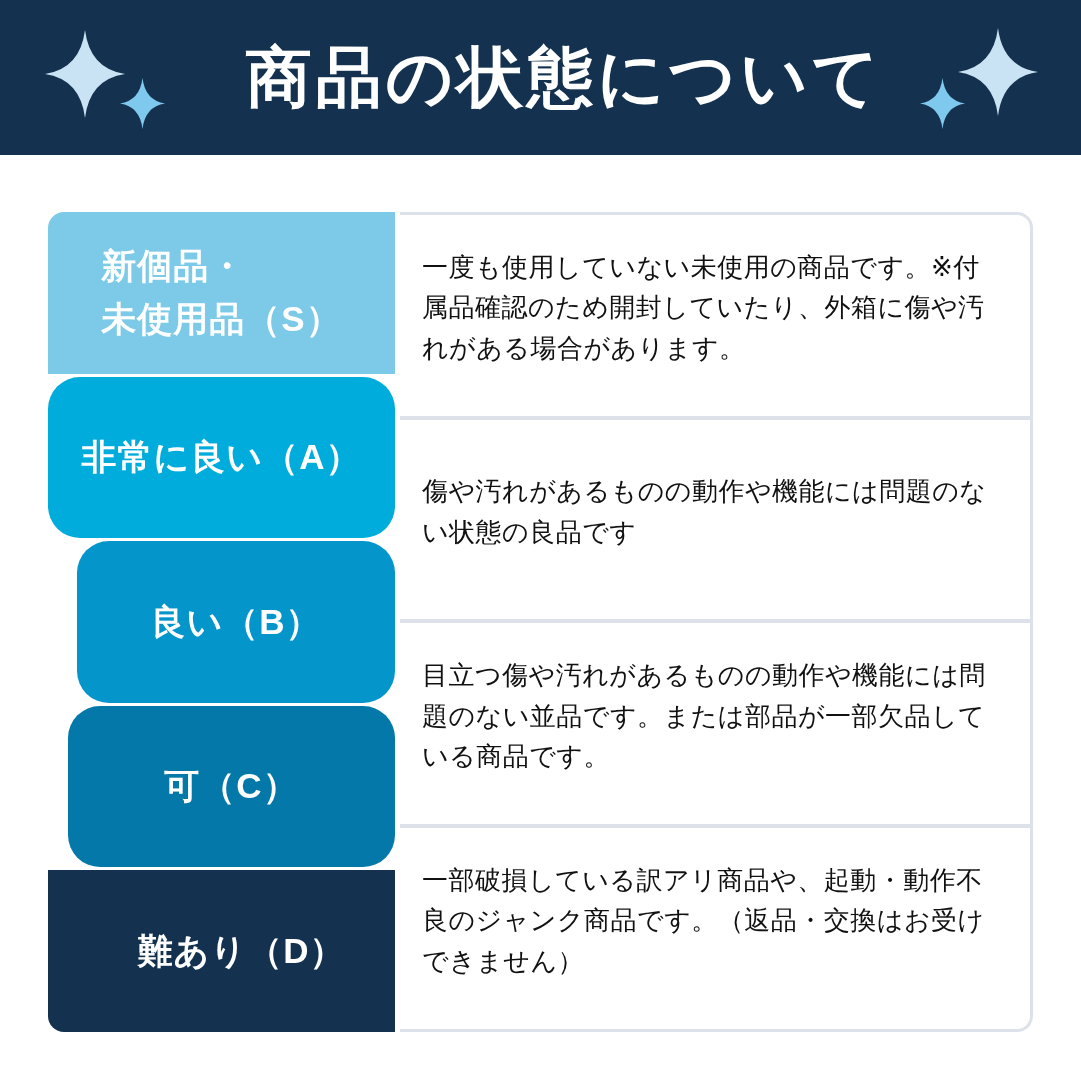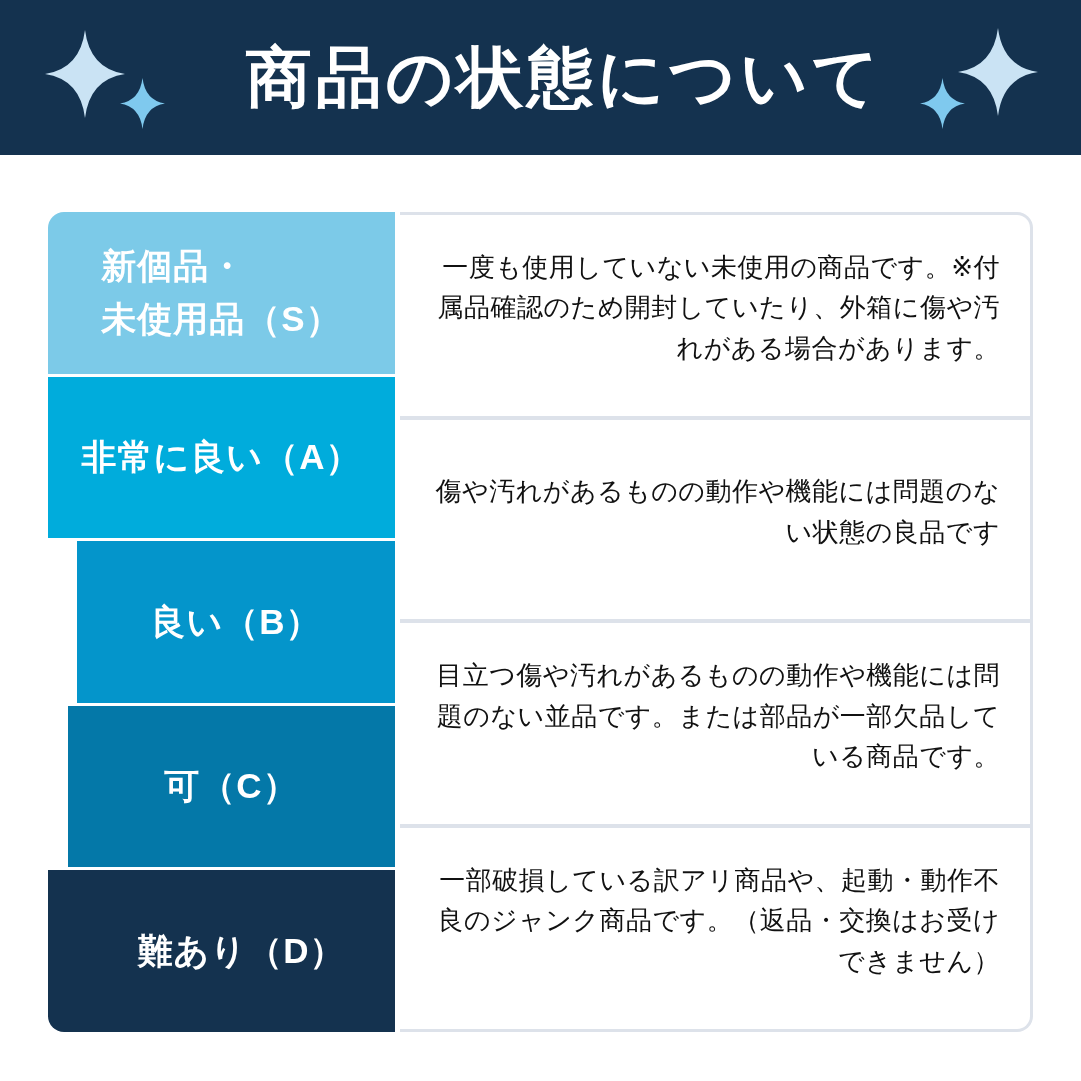--- a/index.html
+++ b/index.html
@@ -29,41 +29,40 @@
   
   .table{
     position:absolute;left:48px;top:212px;width:985px;height:820px;
     display:flex;
   }
   .col-left{
     width:347px;flex:0 0 347px;
     display:flex;flex-direction:column;gap:3px;
   }
   .grade-cell{
-    flex:1;display:flex;align-items:center;justify-content:center;
+    flex:1;display:flex;align-items:center;justify-content:center;border-radius:32px;
   }
   .grade-cell:first-child{border-radius:16px 0 0 0;}
   .grade-cell:last-child{border-radius:0 0 0 16px;}
   .grade-label{
     color:#ffffff;font-size:35px;font-weight:bold;letter-spacing:1px;
     text-align:left;white-space:pre-line;line-height:1.5;
   }
   .col-right{
     flex:1;margin-left:5px;
     border:3px solid var(--divider,#dde2ea);border-left:none;
     border-radius:0 16px 16px 0;
     display:flex;flex-direction:column;
     background:var(--cell-bg,#ffffff);
     box-sizing:border-box;
   }
   .desc-cell{
     flex:1;display:flex;align-items:center;
     border-bottom:4px solid var(--divider,#dde2ea);
     padding:6px 30px 22px 22px;
-    text-align:right;
   }
   .desc-cell:last-child{border-bottom:none;}
   .desc-text{
     color:var(--desc-color,#111111);
     font-size:26px;line-height:1.55;letter-spacing:0.5px;
   }
 </style>
 </head>
 <body>
 

